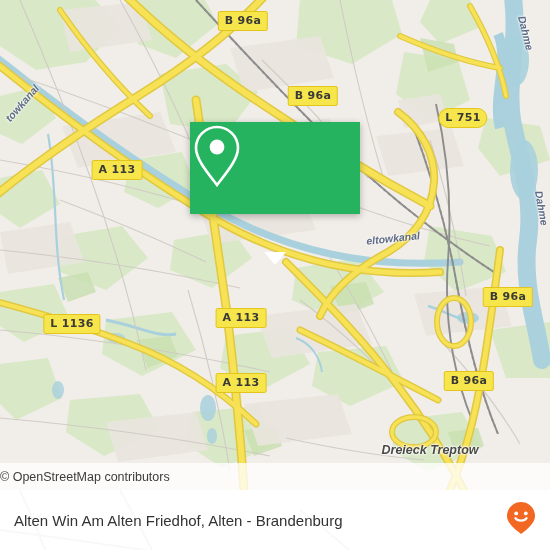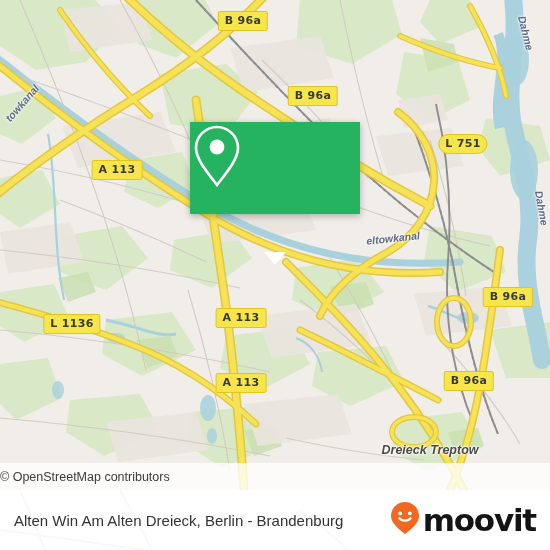--- a/index.html
+++ b/index.html
@@ -222,21 +222,21 @@
         <g fill="none" stroke="#f7e155" stroke-width="3.4">
           <ellipse cx="414" cy="432" rx="22" ry="15"></ellipse>
           <ellipse cx="454" cy="322" rx="17" ry="24"></ellipse>
         </g>
       </g>
     </svg>
 
     <div id="shield-layer">
         <div class="shield" style="left: 243px; top: 21px;">B 96a</div>
         <div class="shield" style="left: 313px; top: 96px;">B 96a</div>
-        <div class="shield" style="left: 463px; top: 144px; border-radius: 10px;">L 751</div>
+        <div class="shield" style="left: 463px; top: 118px; border-radius: 10px;">L 751</div>
         <div class="shield" style="left: 117px; top: 170px;">A 113</div>
         <div class="shield" style="left: 508px; top: 297px;">B 96a</div>
         <div class="shield" style="left: 72px; top: 324px;">L 1136</div>
         <div class="shield" style="left: 241px; top: 318px;">A 113</div>
         <div class="shield" style="left: 241px; top: 383px;">A 113</div>
         <div class="shield" style="left: 469px; top: 381px;">B 96a</div>
       </div>
 
     <div id="label-layer">
         <div class="place-label" style="left: 430px; top: 450px;">Dreieck Treptow</div>
@@ -267,27 +267,26 @@
     <svg id="caption-watermark" width="550" height="550" viewBox="0 0 550 550">
       <g stroke="#cfcac4" stroke-width="2" fill="none">
         <path d="M0,480 C90,492 180,504 270,522"></path>
         <path d="M20,440 C46,500 70,560 92,620"></path>
         <path d="M120,440 C150,494 178,550 202,608"></path>
         <path d="M0,520 C80,528 160,540 240,558"></path>
         <path d="M300,460 C340,490 380,526 414,566"></path>
       </g>
     </svg>
     <div id="caption-inner">
-      <span id="caption-title">Alten Win Am Alten Dreieck, Berlin - Brandenburg</span>
+      <span id="caption-title">Alten Win Am Alten Friedhof, Alten - Brandenburg</span>
       <span id="brand">
         <span>
           <svg width="30" height="34" viewBox="0 0 30 34">
             <path d="M15 1 C7.3 1 1 7.3 1 15 C1 22 8 27.6 15 33 C22 27.6 29 22 29 15 C29 7.3 22.7 1 15 1 Z" fill="#f26722"></path>
             <circle cx="10.2" cy="12.4" r="1.9" fill="#fff"></circle>
             <circle cx="19.8" cy="12.4" r="1.9" fill="#fff"></circle>
             <path d="M9.4 17.2 C11.4 20.4 18.6 20.4 20.6 17.2" stroke="#fff" stroke-width="2.2" fill="none" stroke-linecap="round"></path>
           </svg>
         </span>
-        <span id="brand-word">moovit</span>
       </span>
     </div>
   </div>
 </div>
 
 </body></html>

